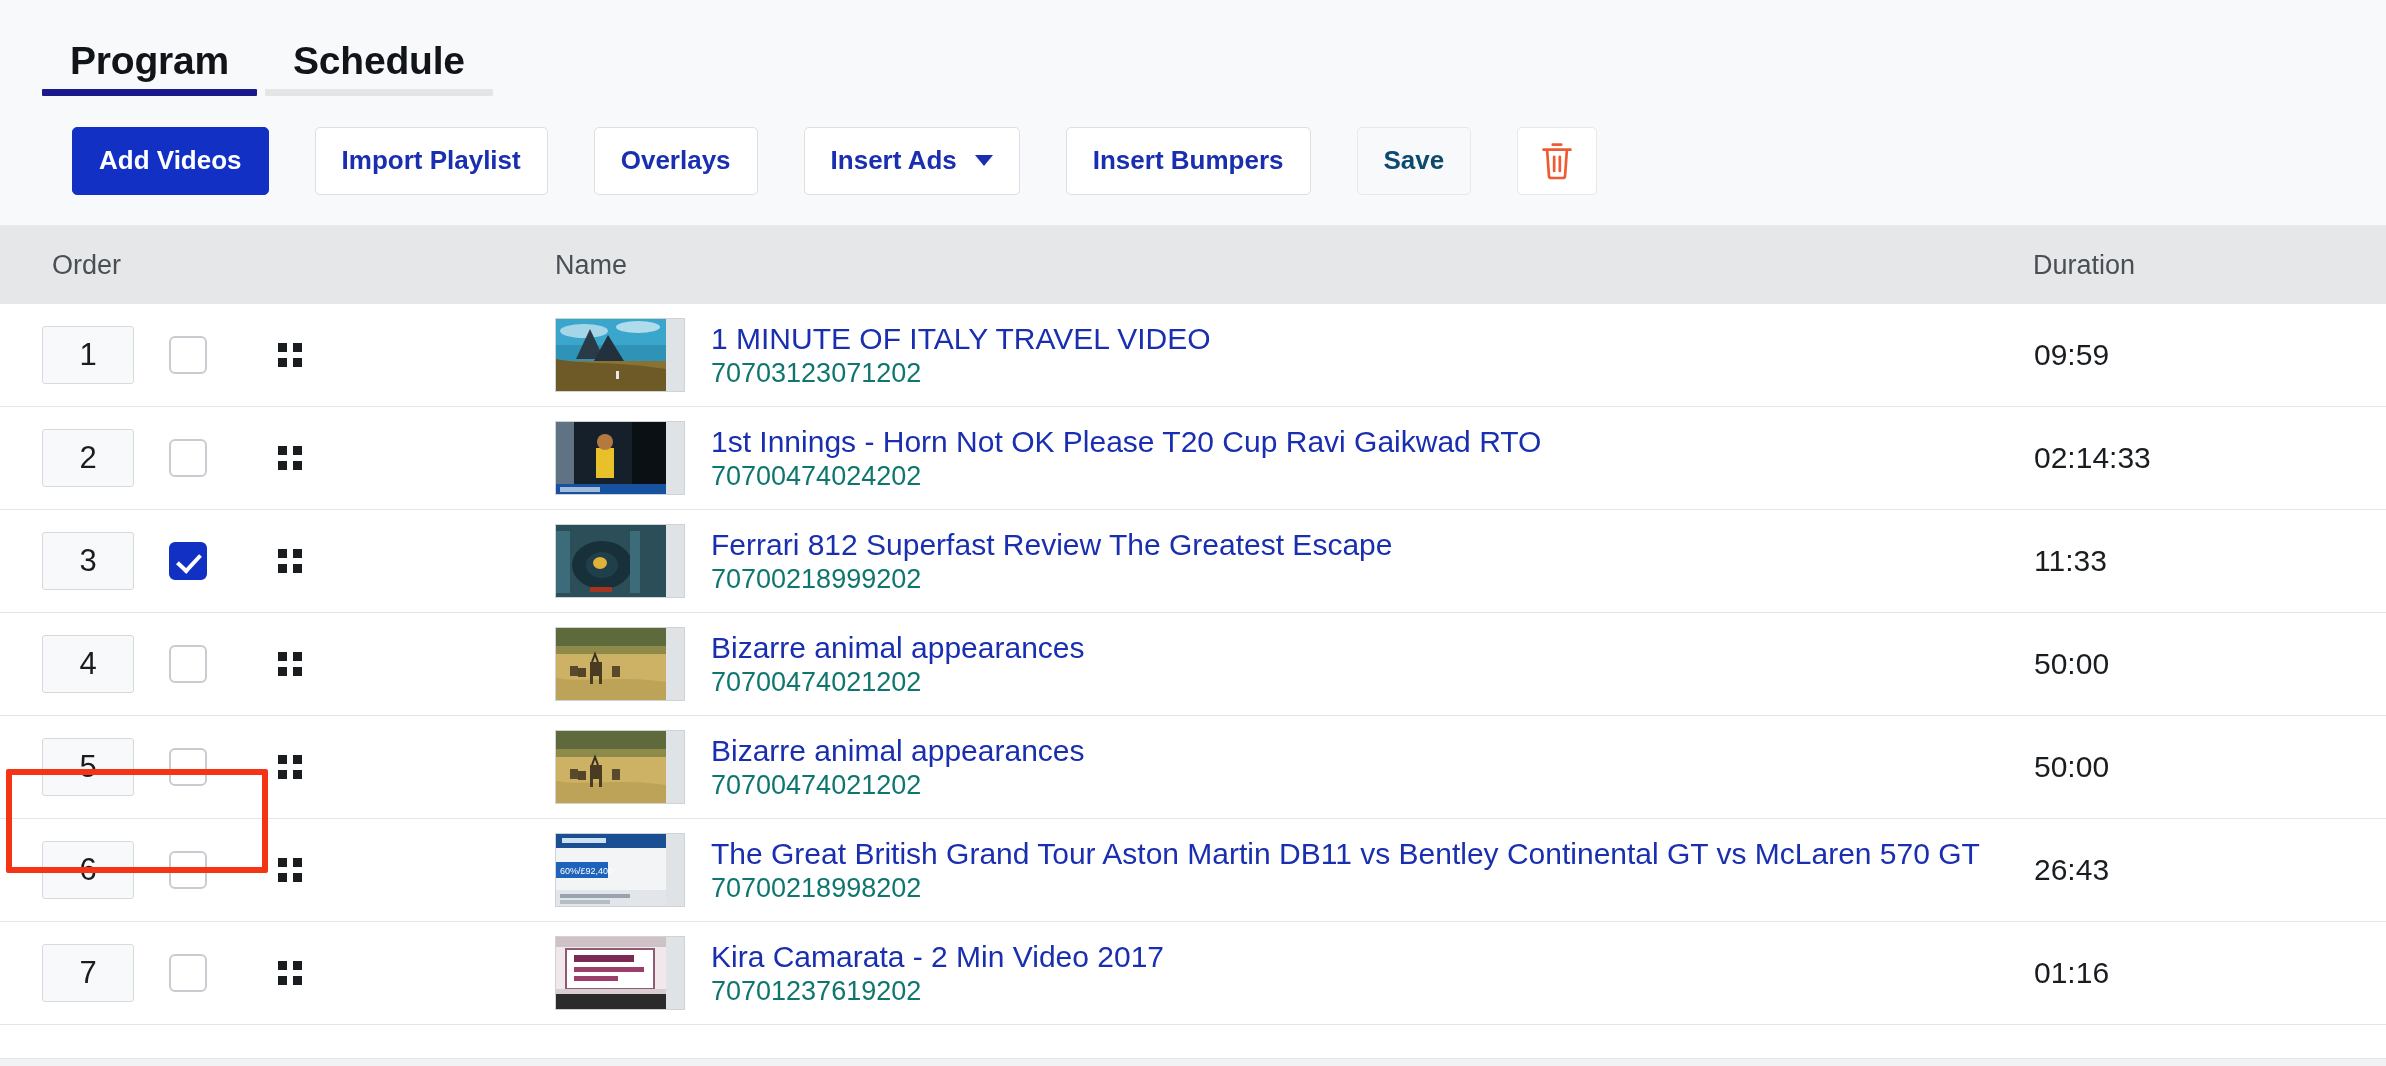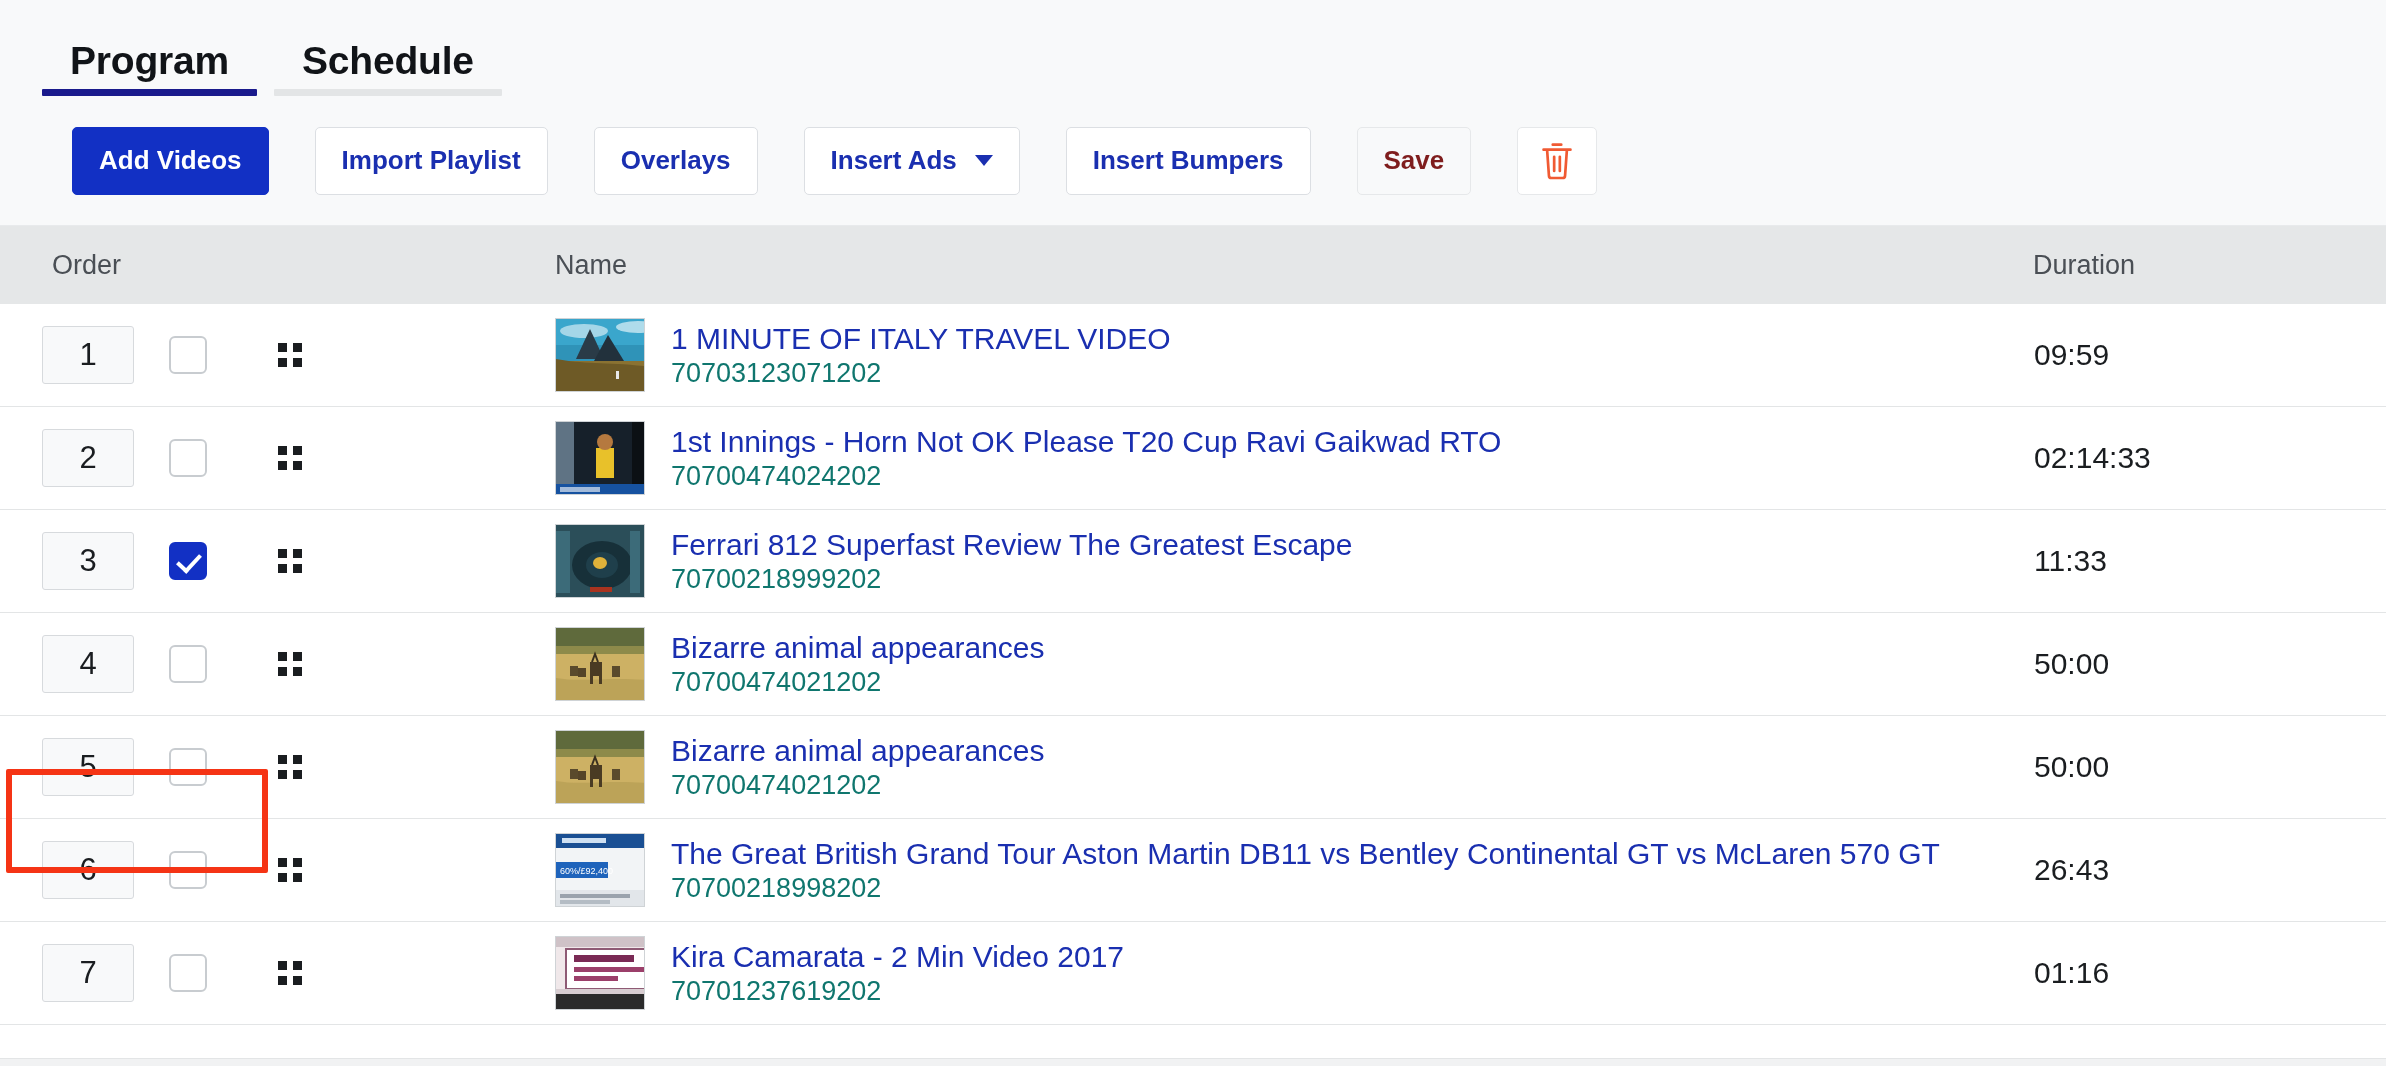--- a/index.html
+++ b/index.html
@@ -18,21 +18,21 @@
     display: flex;
     flex-direction: column;
   }
 
   .tabbar {
     height: 96px;
     background: #f8f9fa;
     display: flex;
     align-items: flex-end;
     padding-left: 42px;
-    gap: 17px;
+    gap: 8px;
   }
   .tab {
     position: relative;
     padding: 0 28px 16px 28px;
     font-size: 39px;
     font-weight: 700;
     color: #111418;
     letter-spacing: -0.2px;
     line-height: 1;
     cursor: pointer;
@@ -73,21 +73,21 @@
     margin-left: 30px;
   }
   .btn.primary {
     background: #1230c4;
     border-color: #1230c4;
     color: #ffffff;
   }
   .btn.disabled {
     background: #f8f9fa;
     border-color: #e6e8ea;
-    color: #7f1d1d;
+    color: #0c4a6e;
     cursor: default;
   }
   .btn.icononly {
     padding: 0 22px;
     border-color: #e6e8ea;
   }
   .caret {
     margin-left: 18px;
     width: 0; height: 0;
     border-left: 9px solid transparent;
@@ -170,21 +170,21 @@
   .dragdots {
     display: grid;
     grid-template-columns: 9px 9px;
     grid-template-rows: 9px 9px;
     gap: 6px;
   }
   .dragdots i { display:block; width: 9px; height: 9px; background: #1a1d20; }
 
   .namecell { display: flex; align-items: center; height: 102px; }
   .thumb {
-    width: 90px; height: 74px;
+    width: 130px; height: 74px;
     border: 1px solid #cfd3d6;
     background: #dfe3e6;
     margin-right: 26px;
     overflow: hidden;
     flex: 0 0 auto;
   }
   .thumb svg { display: block; }
   .meta { display: flex; flex-direction: column; gap: 2px; }
   .vtitle {
     font-size: 30px;

